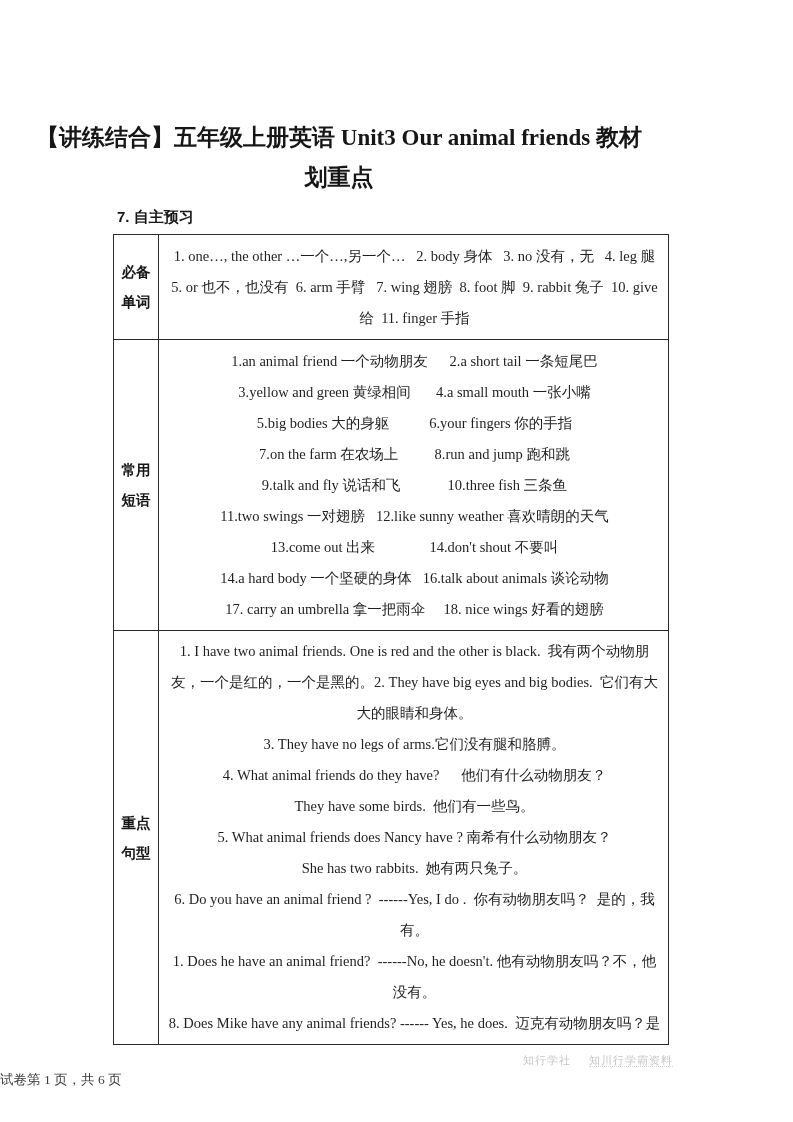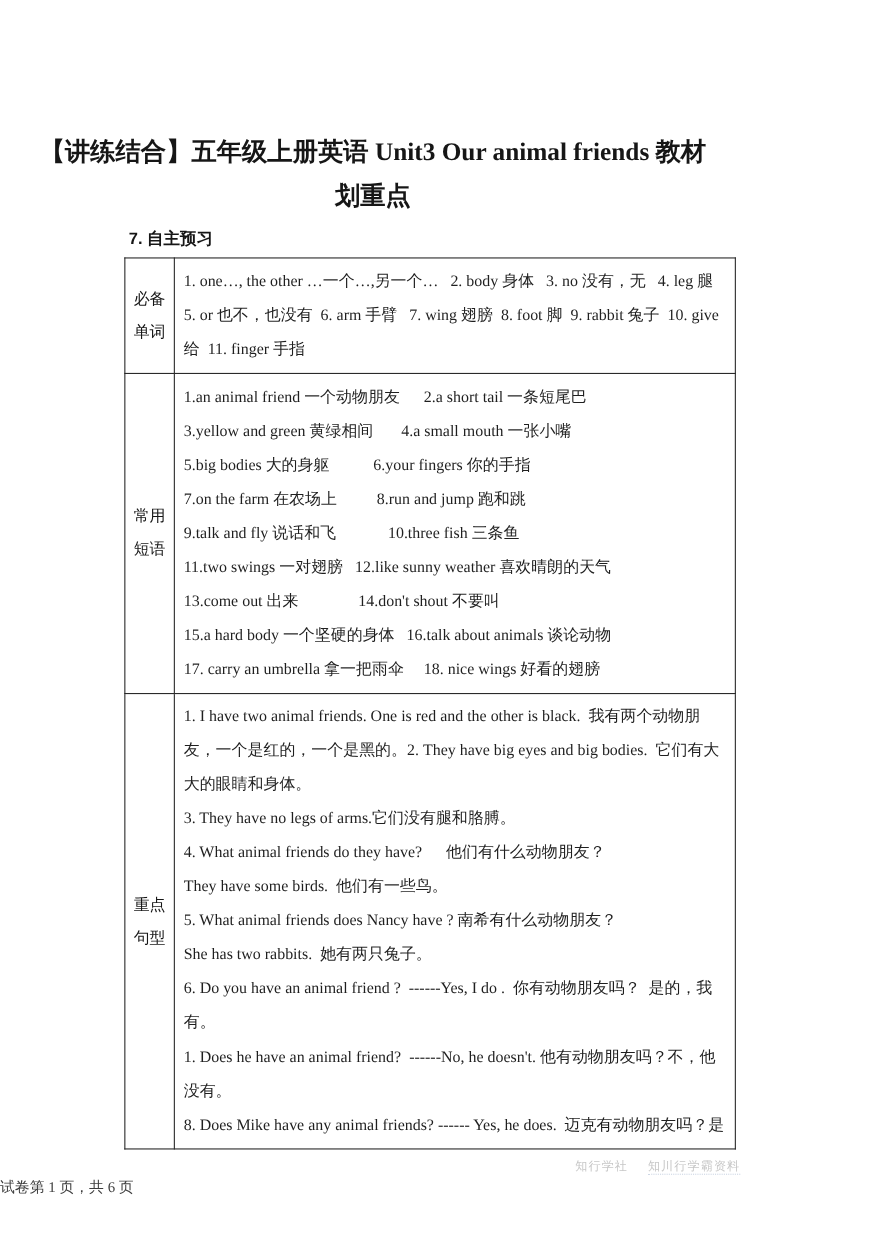--- a/index.html
+++ b/index.html
@@ -36,34 +36,35 @@
     width: 555px;
   }
   table.sheet td {
     border: 1.6px solid #2a2a2a;
     vertical-align: middle;
   }
   td.row-header {
     width: 45px;
     text-align: center;
     font-family: "Liberation Sans", "DejaVu Sans", sans-serif;
-    font-weight: normal;
+    font-weight: bold;
     font-size: 14.5px;
     line-height: 30px;
     white-space: pre-line;
     color: #161616;
   }
   td.row-content {
     padding: 5px 6px 5px 8px;
     font-size: 14.5px;
     line-height: 31px;
   }
   .para {
     white-space: pre-wrap;
     word-break: break-word;
+    text-align: center;
   }
   .page-footer {
     position: absolute;
     left: 0;
     right: 0;
     top: 1071px;
     font-size: 13.5px;
     color: #3d3d3d;
   }
   .watermark {
@@ -105,21 +106,21 @@
         <td class="row-header">常用
 短语</td>
         <td class="row-content">
             <div class="para">1.an animal friend 一个动物朋友      2.a short tail 一条短尾巴</div>
             <div class="para">3.yellow and green 黄绿相间       4.a small mouth 一张小嘴</div>
             <div class="para">5.big bodies 大的身躯           6.your fingers 你的手指</div>
             <div class="para">7.on the farm 在农场上          8.run and jump 跑和跳</div>
             <div class="para">9.talk and fly 说话和飞             10.three fish 三条鱼</div>
             <div class="para">11.two swings 一对翅膀   12.like sunny weather 喜欢晴朗的天气</div>
             <div class="para">13.come out 出来               14.don't shout 不要叫</div>
-            <div class="para">15.a hard body 一个坚硬的身体   16.talk about animals 谈论动物</div>
+            <div class="para">14.a hard body 一个坚硬的身体   16.talk about animals 谈论动物</div>
             <div class="para">17. carry an umbrella 拿一把雨伞     18. nice wings 好看的翅膀</div>
           </td>
       </tr>
       <tr style="height:385px">
         <td class="row-header">重点
 句型</td>
         <td class="row-content">
             <div class="para">1. I have two animal friends. One is red and the other is black.  我有两个动物朋友，一个是红的，一个是黑的。2. They have big eyes and big bodies.  它们有大大的眼睛和身体。</div>
             <div class="para">3. They have no legs of arms.它们没有腿和胳膊。</div>
             <div class="para">4. What animal friends do they have?      他们有什么动物朋友？</div>

